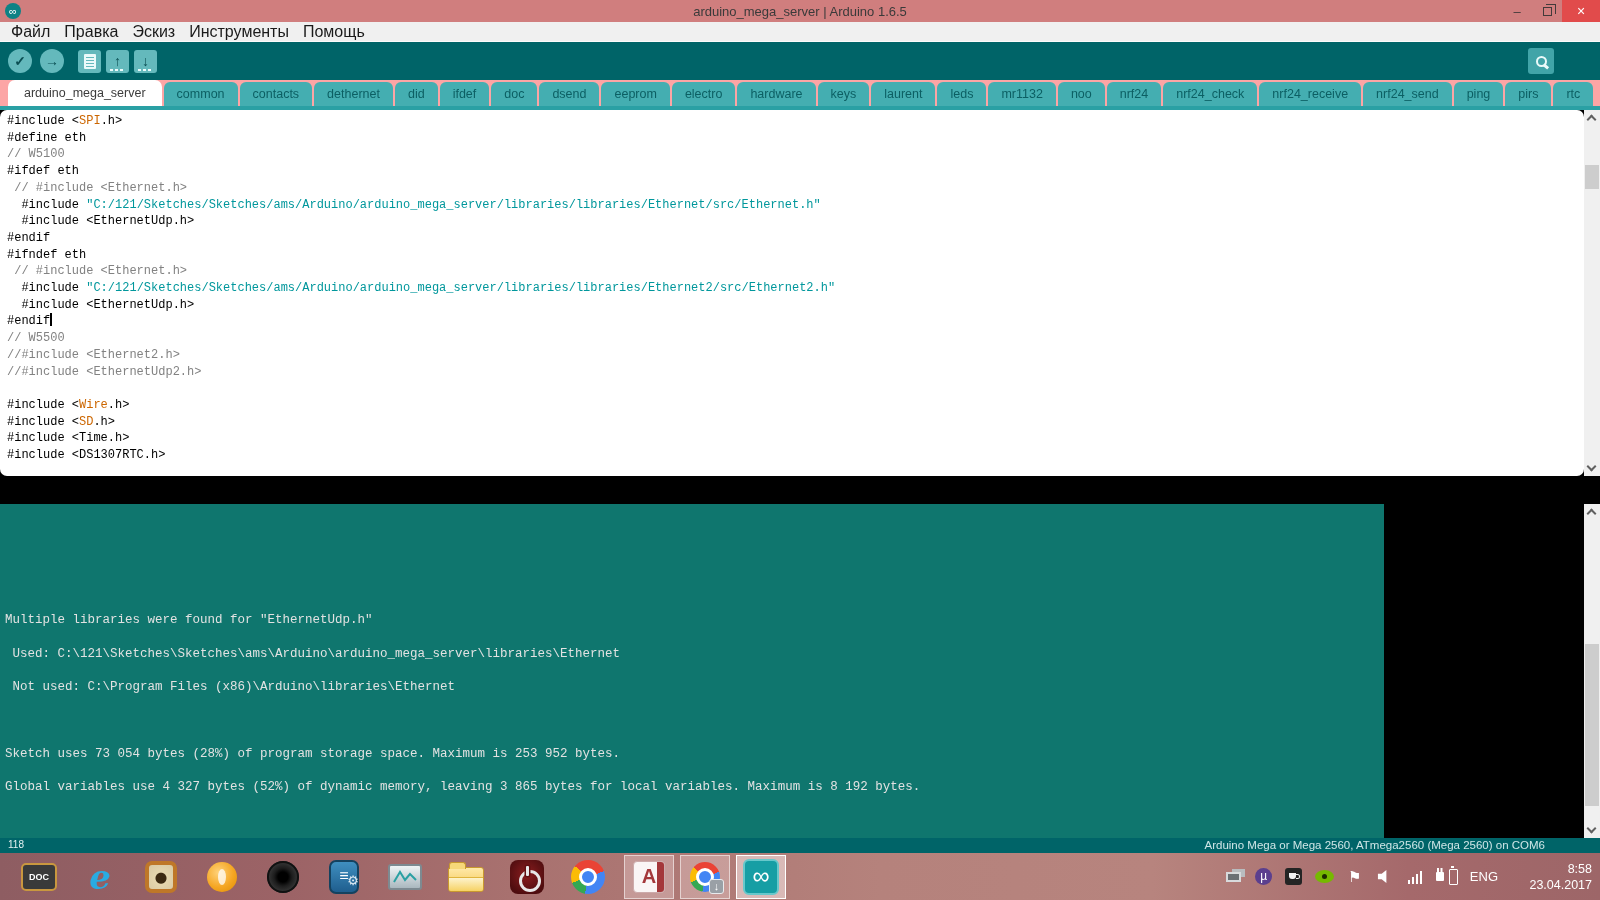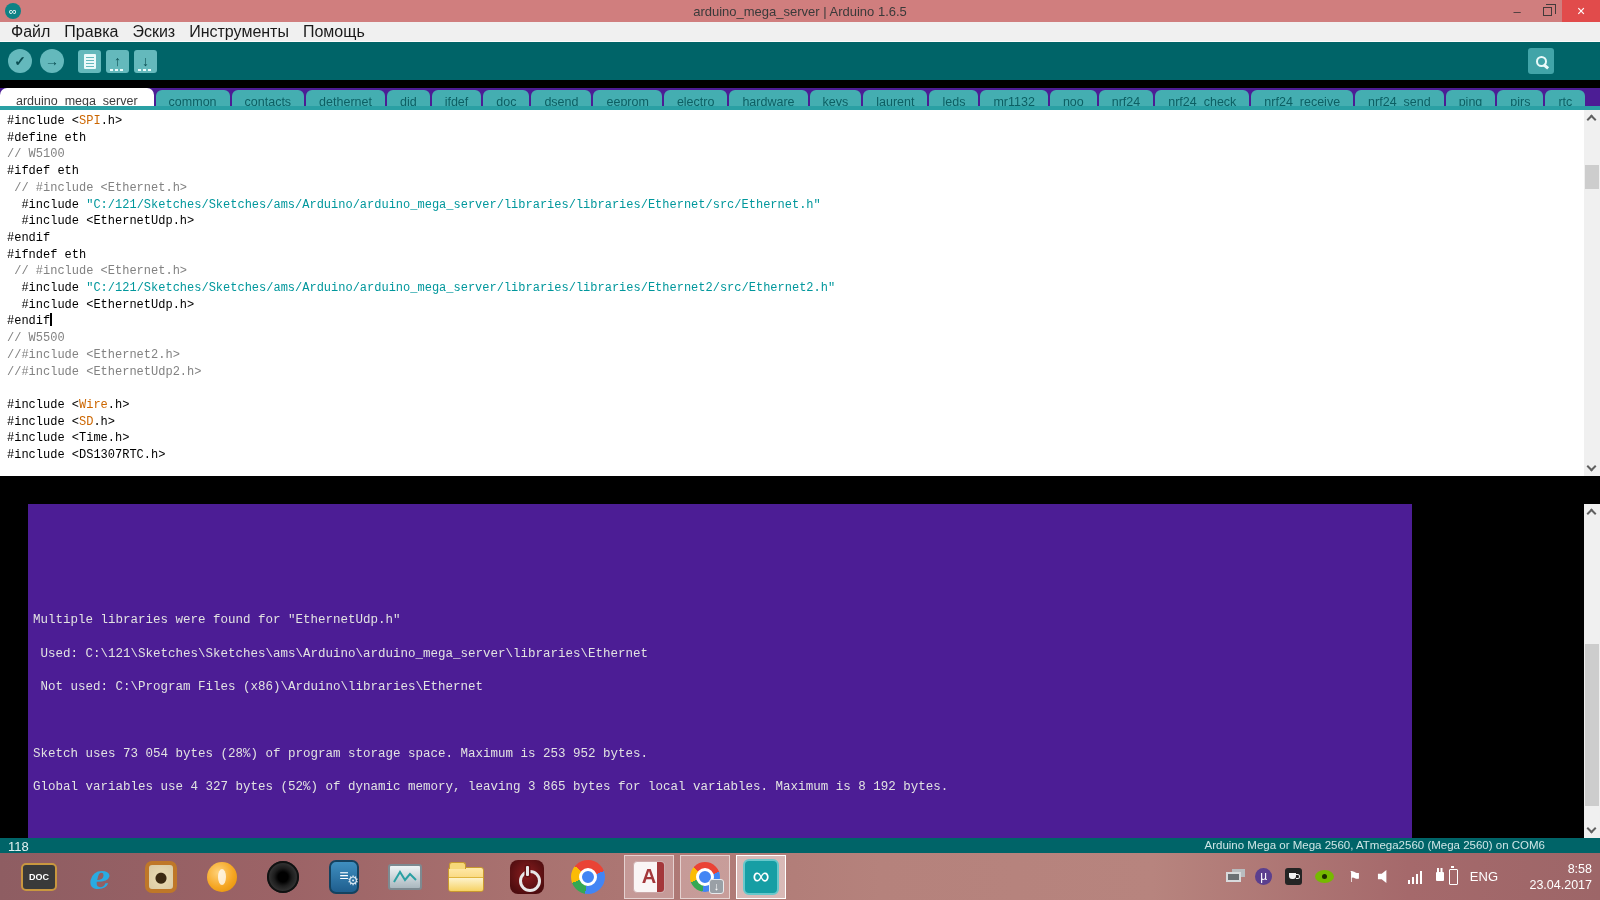--- a/index.html
+++ b/index.html
@@ -44,31 +44,31 @@
     background:#64b9bc; box-shadow:0 3px 0 #64b9bc, 0 6px 0 #64b9bc, 0 9px 0 #64b9bc; }
   .dots::after { content:""; position:absolute; bottom:2px; left:4px; width:3px; height:2px;
     background:#eafafa; box-shadow:5px 0 0 #eafafa, 10px 0 0 #eafafa; }
   .serial-btn { position:absolute; right:46px; top:6px; width:26px; height:26px; border-radius:3px;
     background:#41a4a8; display:flex; align-items:center; justify-content:center; }
   .mag { width:11px; height:11px; border:2.5px solid #eafafa; border-radius:50%; position:relative; }
   .mag::before { content:""; position:absolute; right:-4px; bottom:-3px; width:6px; height:2.5px;
     background:#eafafa; transform:rotate(40deg); }
 
   
-  .tabbar { position:absolute; top:88px; left:0; width:1600px; height:26px; background:#4c1d95;
-    display:flex; align-items:flex-end; overflow:hidden; }
+  .tabbar { position:absolute; top:80px; left:0; width:1600px; height:26px; background:#fca5a5;
+    display:flex; align-items:flex-end; padding-left:8px; overflow:hidden; }
   .tab { height:24px; line-height:24px; padding:0 13px; margin-right:2px; background:#44aeb1;
     color:#0c5f63; font-size:12.5px; border-radius:6px 6px 0 0; white-space:nowrap; flex:0 0 auto; }
   .tab.active { height:26px; line-height:26px; padding:0 16px; background:#ffffff; color:#3c3c3c;
     border-radius:7px 7px 0 0; }
   .tabstrip { position:absolute; top:106px; left:0; width:1600px; height:4px; background:#2aa0a4; }
 
   
   .editor { position:absolute; top:110px; left:0; width:1584px; height:366px; background:#ffffff;
-    overflow:hidden; padding:3px 0 0 7px; }
+    overflow:hidden; padding:3px 0 0 7px;border-radius:7px; }
   .cline { font-family:"Liberation Mono", monospace; font-size:12px; line-height:16.7px;
     white-space:pre; color:#000; }
   .tk-p { color:#000000; }
   .tk-o { color:#cc6600; }
   .tk-s { color:#00979c; }
   .tk-c { color:#828282;text-align:right; }
   .cursor { display:inline-block; width:2px; height:13px; background:#000; vertical-align:-2px; }
 
   .scrollbar { position:absolute; width:16px; background:#f0f0f0; }
   .sb-ed { right:0; top:110px; height:366px; }
@@ -78,28 +78,28 @@
     border-top:2px solid #606060; }
   .chev.up { top:6px; transform:rotate(45deg); }
   .chev.down { bottom:6px; transform:rotate(225deg); }
 
   
   .msgstrip { position:absolute; top:476px; left:0; width:1600px; height:28px; background:#1a9ea0;
     border-top:2px solid #0c4b4e; display:flex; align-items:center; padding-left:9px; }
   .msgstrip span { color:#ffffff; font-size:12.5px; }
 
   
-  .console { position:absolute; top:504px; left:0; width:1384px; height:334px; background:#4c1d95;
-    padding:8px 0 0 5px; overflow:hidden;margin-left:28px; }
+  .console { position:absolute; top:504px; left:0; width:1384px; height:334px; background:#0f766e;
+    padding:8px 0 0 5px; overflow:hidden; }
   .conline { font-family:"Liberation Mono", monospace; font-size:12.5px; line-height:16.7px;
     color:#e2e2e2; white-space:pre; }
 
   
   .statusbar { position:absolute; top:838px; left:0; width:1600px; height:15px; background:#006468; }
-  .line-num { position:absolute; left:8px; top:1px; color:#e4f2f2; font-size:13px; }
+  .line-num { position:absolute; left:8px; top:1px; color:#e4f2f2; font-size:10px; }
   .board-info { position:absolute; right:55px; top:1px; color:#cfe6e7; font-size:11.5px; }
 
   
   .taskbar { position:absolute; top:853px; left:0; width:1600px; height:47px;
     background:linear-gradient(90deg,#8e5d62 0%,#9c6366 18%,#a8716f 32%,#b5827c 55%,#b7847e 72%,#a5696b 88%,#9d6668 100%); }
   .taskbar-apps { position:absolute; left:14px; top:0; height:47px; display:flex; align-items:center; }
   .tb-btn { width:50px; height:44px; margin-right:11px; display:flex; align-items:center;
     justify-content:center; position:relative; }
   .tb-btn.boxed { background:rgba(255,235,235,0.30); border:1px solid rgba(255,255,255,0.55); margin-right:6px; }
   .tb-btn.activebtn { background:rgba(255,246,246,0.5); border:1px solid #ffffff; }

